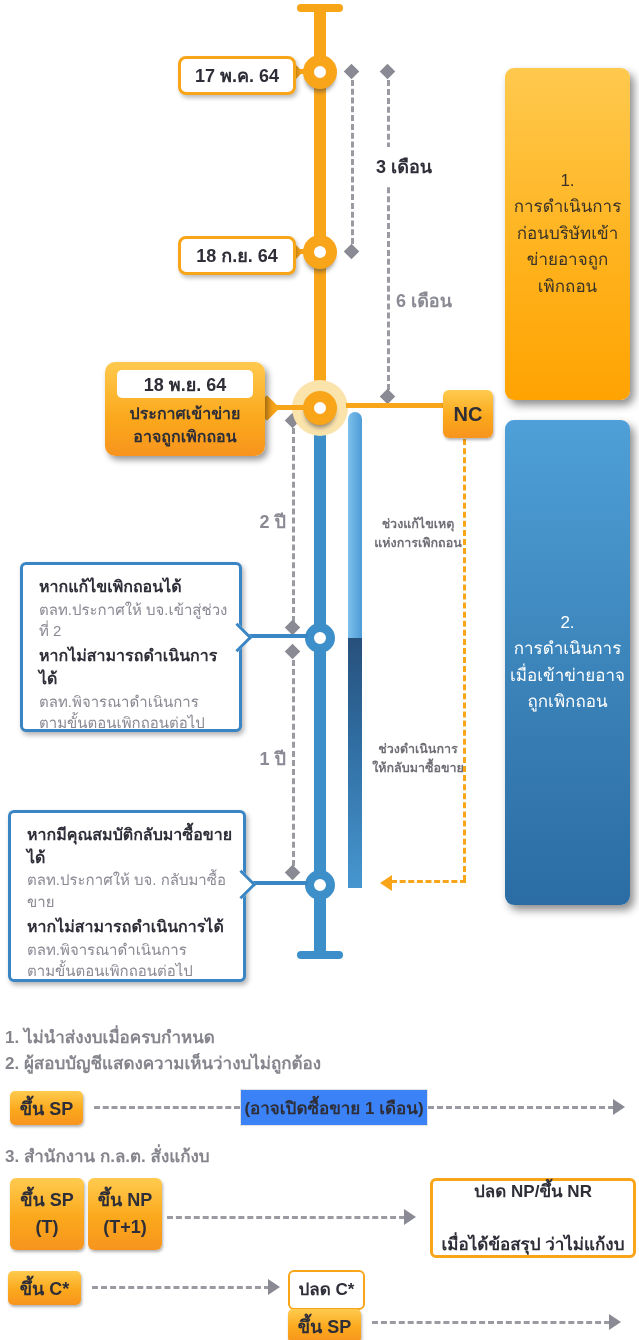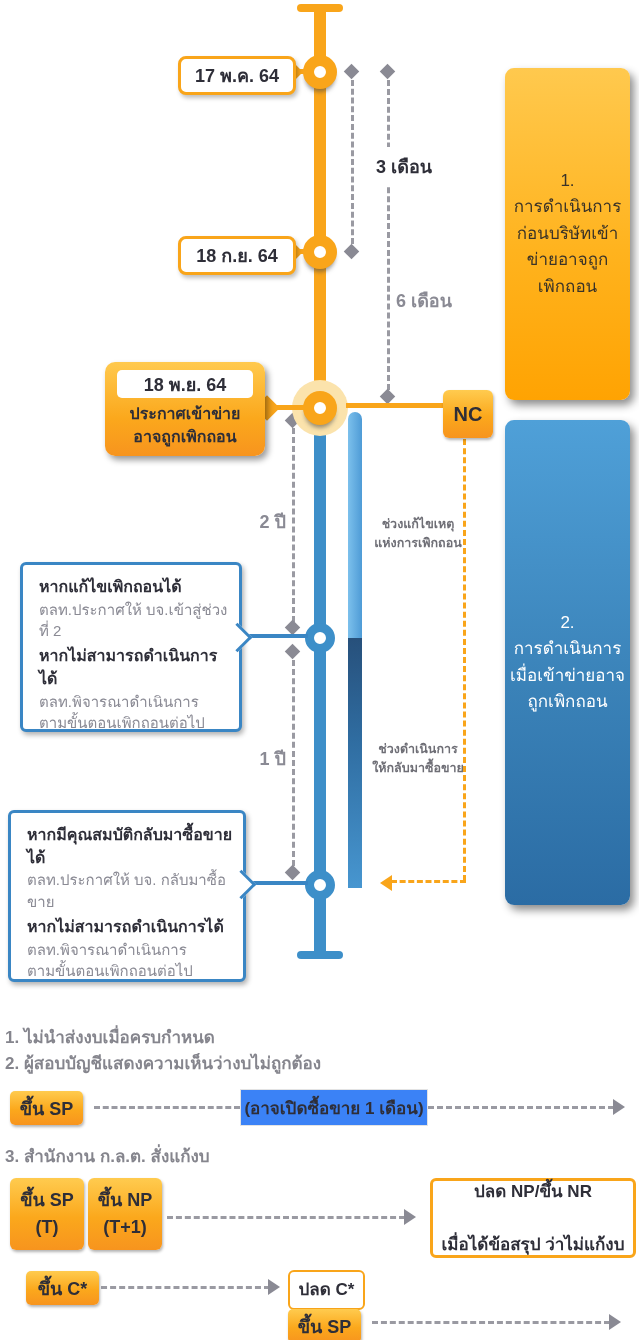--- a/index.html
+++ b/index.html
@@ -215,21 +215,21 @@
     <div>ขึ้น NP</div>
     <div>(T+1)</div>
   </div>
   <div class="abs hdash" style="left:167px;top:1216px;width:238px;"></div>
   <div class="abs arrow-r" style="left:404px;top:1209px;"></div>
   <div class="abs box-outline" style="left:430px;top:1178px;width:200px;height:74px;">
     <div>ปลด NP/ขึ้น NR</div>
     <div>เมื่อได้ข้อสรุป ว่าไม่แก้งบ</div>
   </div>
 
-  <div class="abs btn-o" style="left:26px;top:1271px;width:73px;height:34px;text-align:center;">
+  <div class="abs btn-o" style="left:8px;top:1271px;width:73px;height:34px;text-align:center;">
     <span>ขึ้น C*</span>
   </div>
   <div class="abs hdash" style="left:92px;top:1286px;width:178px;"></div>
   <div class="abs arrow-r" style="left:268px;top:1279px;"></div>
   <div class="abs box-outline" style="left:288px;top:1270px;width:73px;height:36px;border-width:2px;">
     <div>ปลด C*</div>
   </div>
 
   <div class="abs btn-o" style="left:288px;top:1309px;width:73px;height:34px;">
     <span>ขึ้น SP</span>

